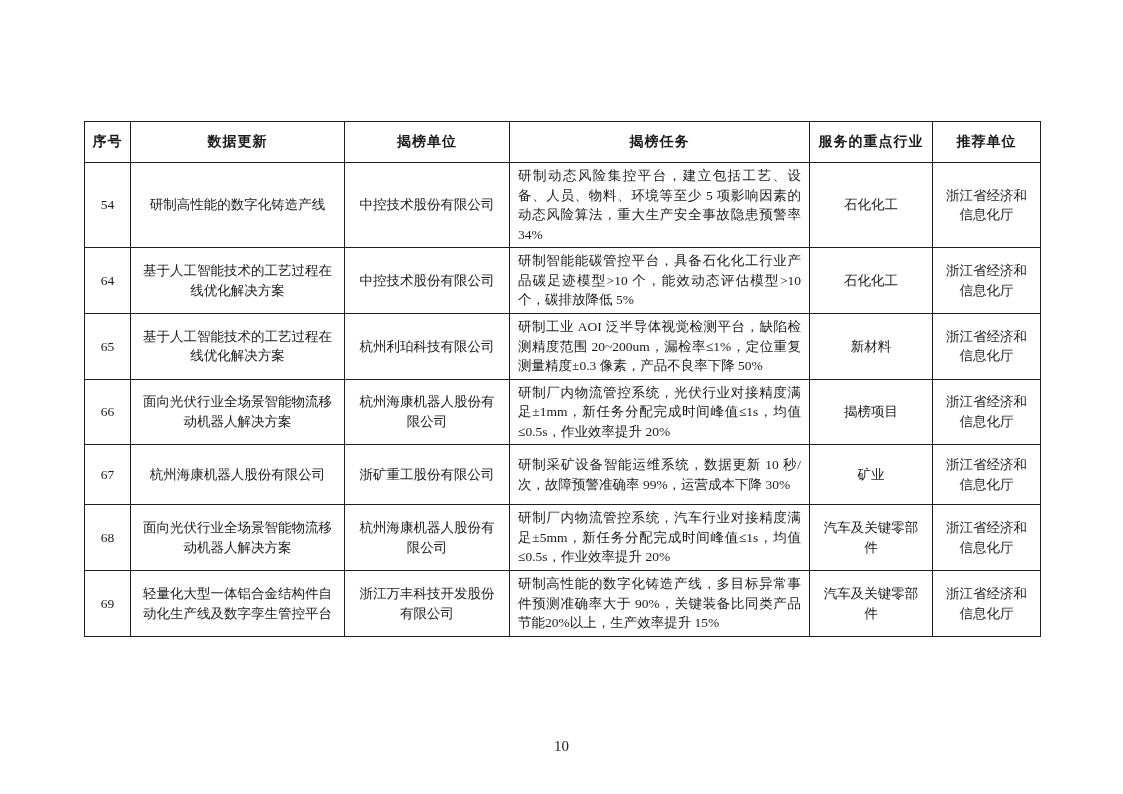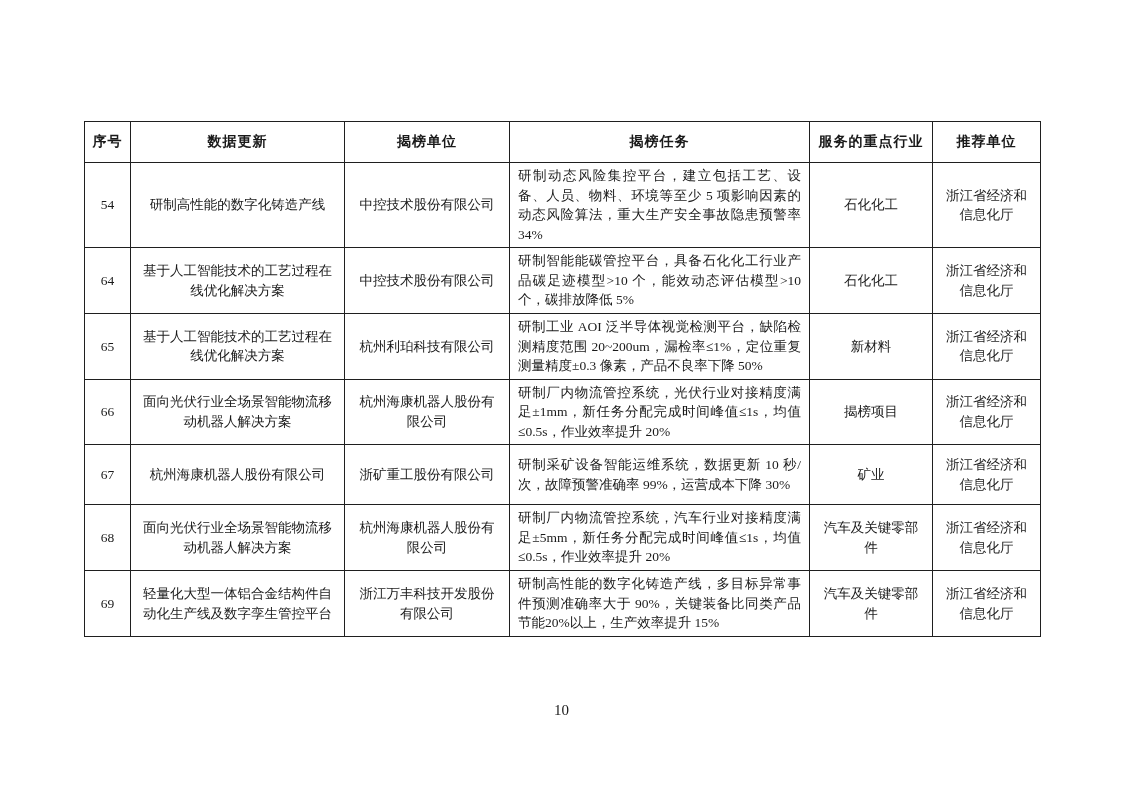--- a/index.html
+++ b/index.html
@@ -63,21 +63,21 @@
   tr.r-64 { height: 64px; }
   tr.r-65 { height: 64px; }
   tr.r-66 { height: 64px; }
   tr.r-67 { height: 60px; }
   tr.r-68 { height: 64px; }
   tr.r-69 { height: 66px; }
 
   .page-number {
     position: absolute;
     left: 0;
-    top: 702px;
+    top: 738px;
     width: 100%;
     text-align: center;
     font-size: 15px;
     color: #1a1a1a;
   }
 </style>
 </head>
 <body>
 
 <div class="page">

